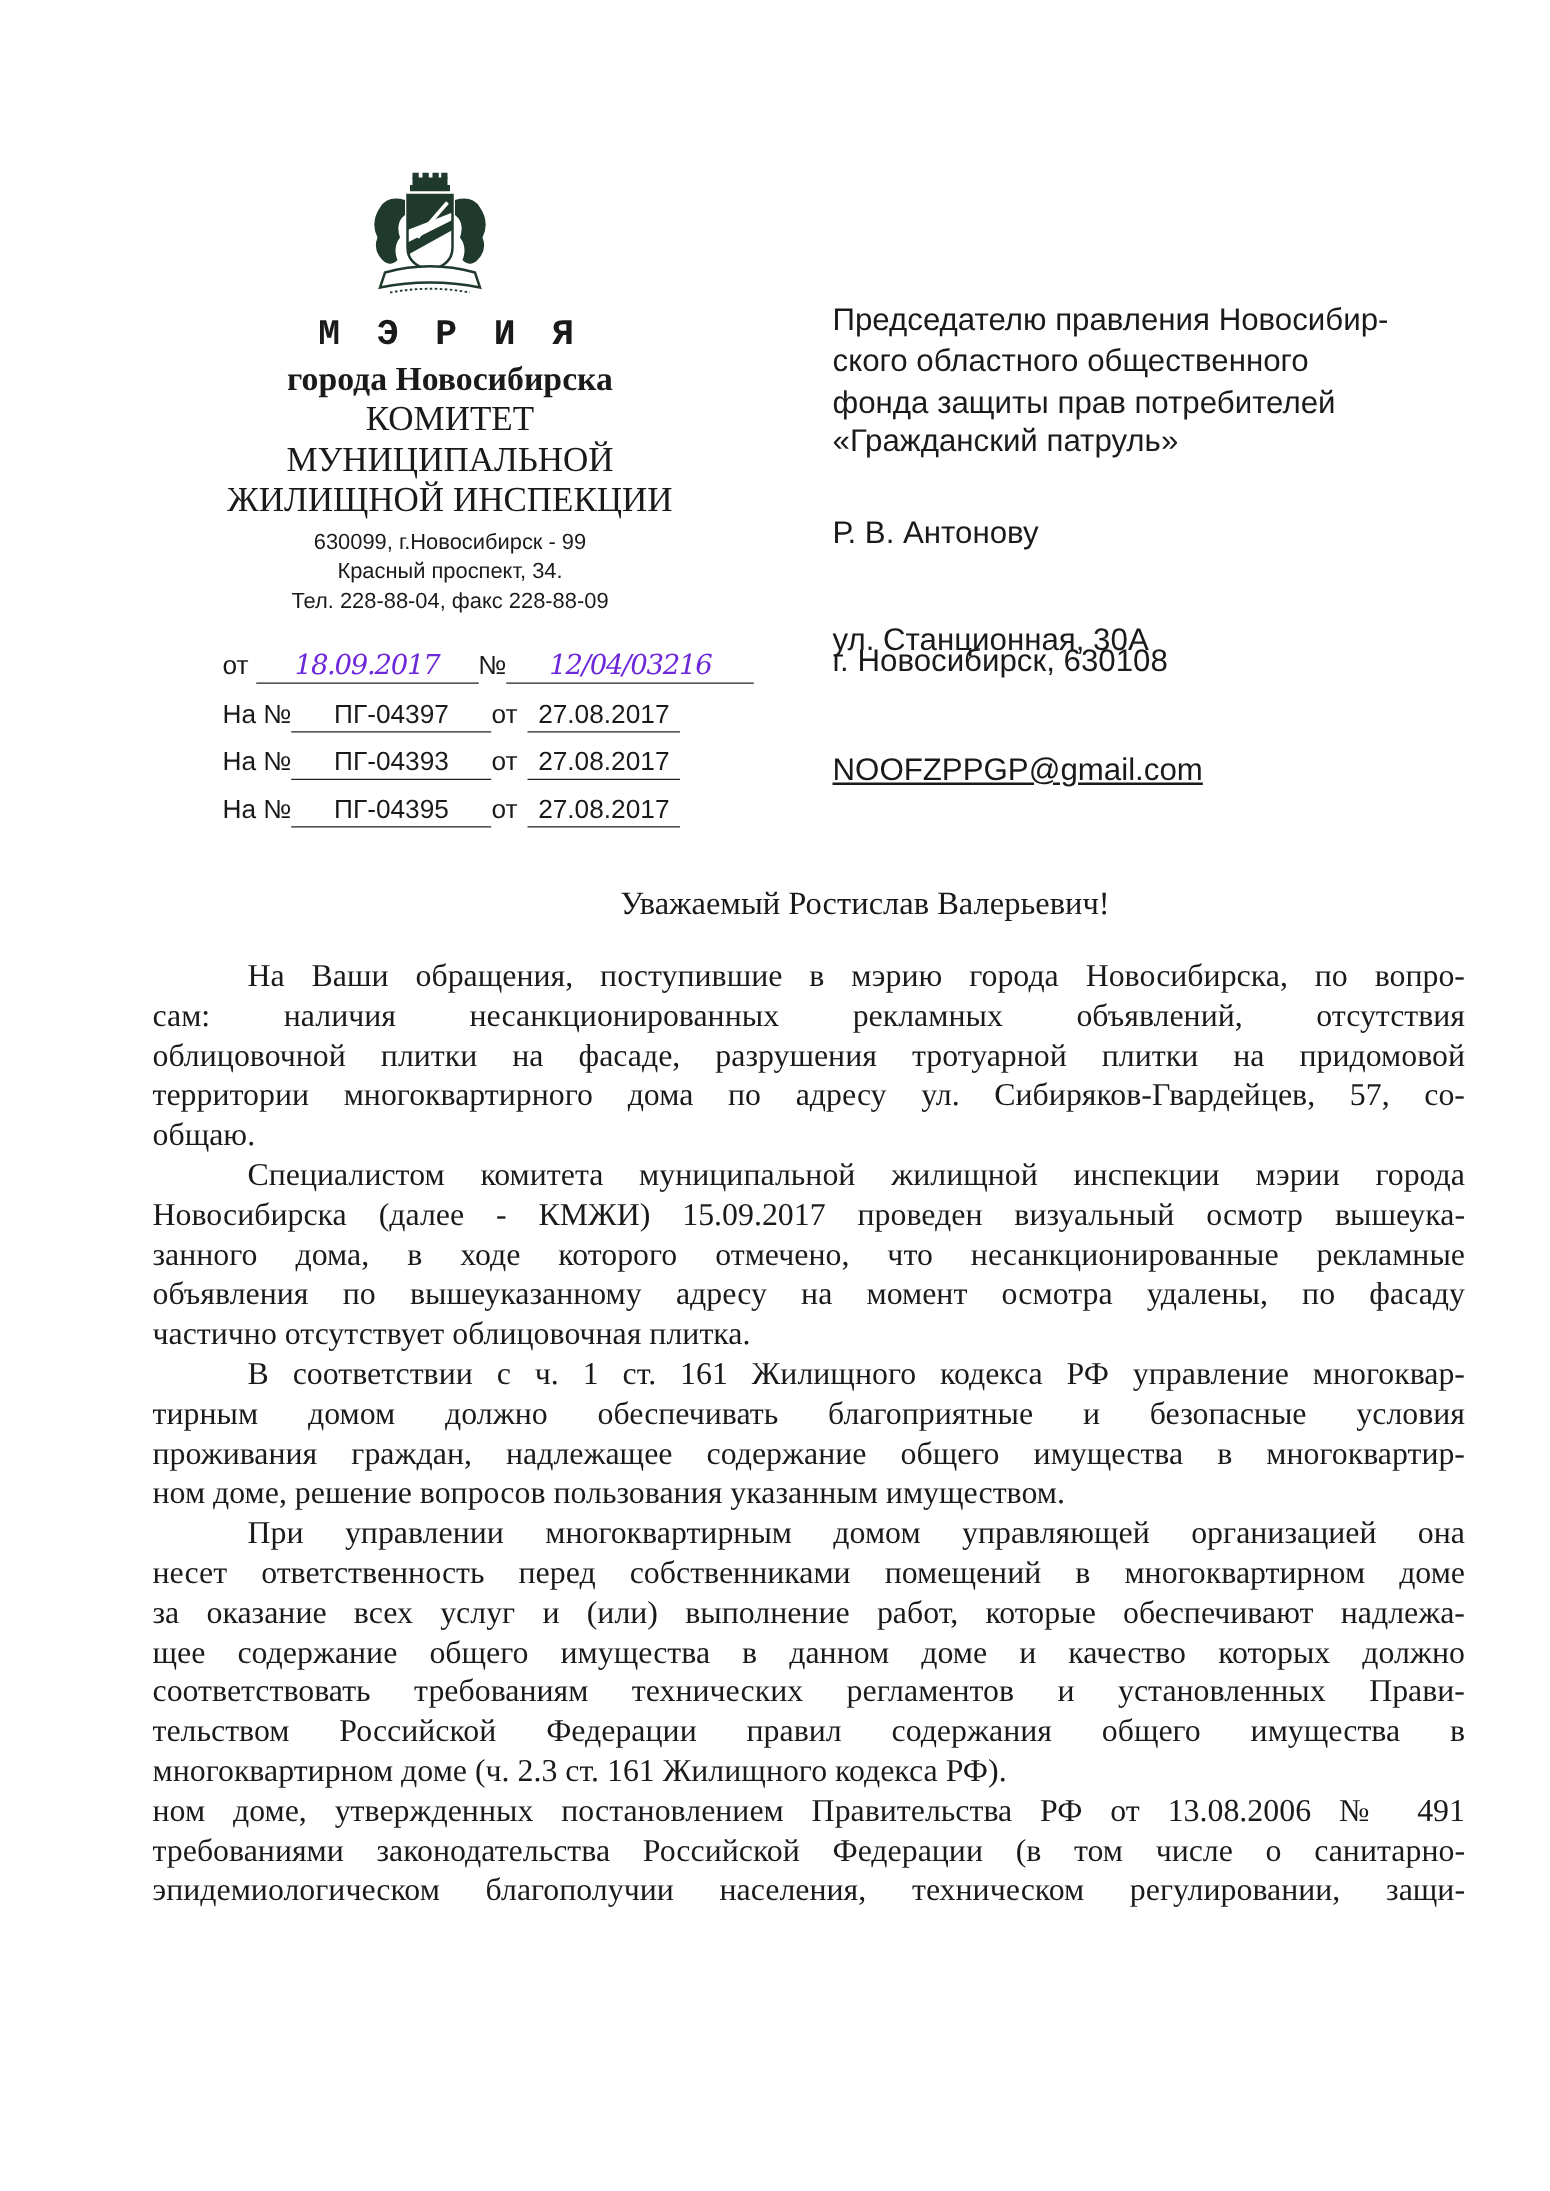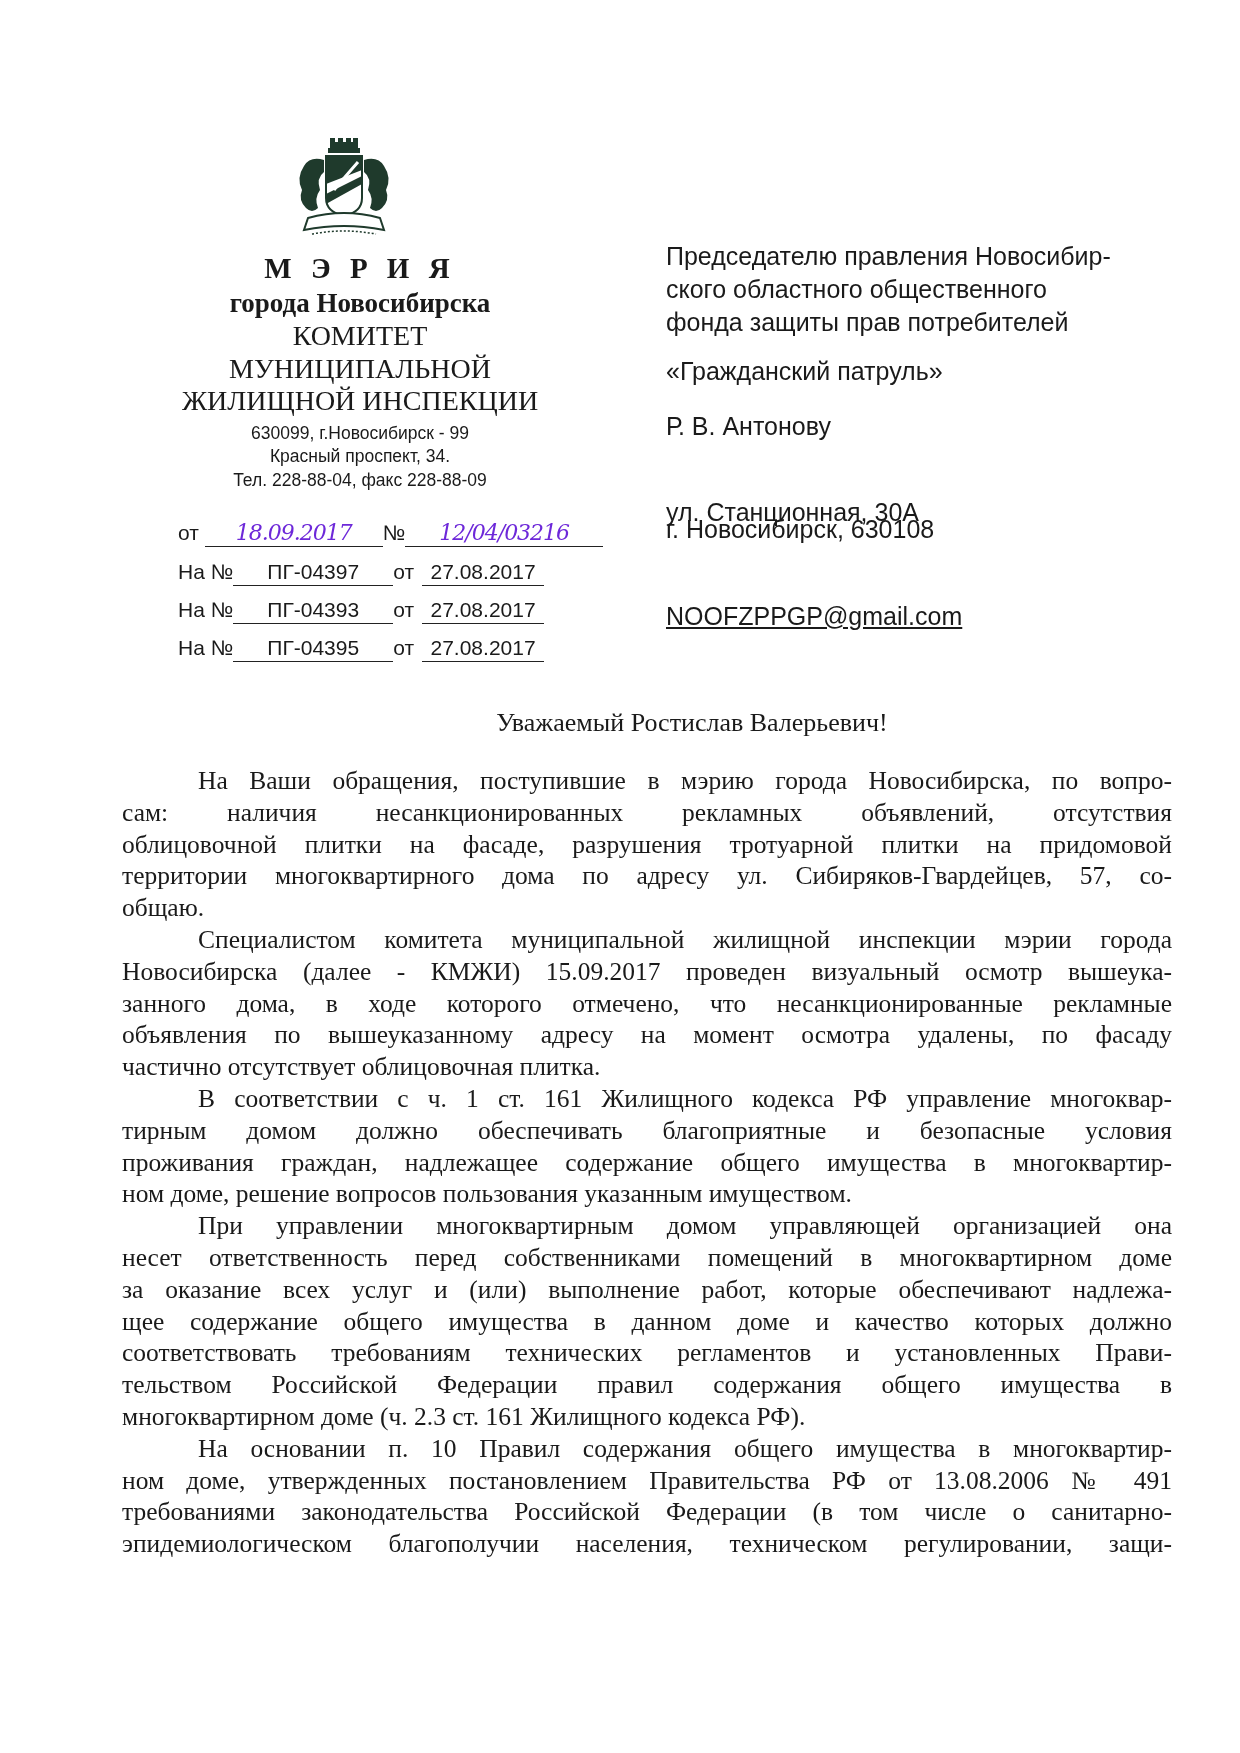--- a/index.html
+++ b/index.html
@@ -6,21 +6,21 @@
     body {
       width: 1240px; height: 1753px; position: relative; overflow: hidden;
       color: #1a1a1a;
       font-family: "Liberation Serif", "DejaVu Serif", serif;
     }
     .abs { position: absolute; }
 
     
     #emblem { left: 288px; top: 138px; width: 112px; height: 104px; }
     .lh { position: absolute; left: 160px; width: 400px; text-align: center; white-space: nowrap; }
-    .lh-mayor { top: 252px; font-family: Liberation Serif, serif; font-weight: bold; font-size: 29px; letter-spacing: 6px; line-height: 32px; }
+    .lh-mayor { top: 252px; font-family: Liberation Mono, monospace; font-weight: bold; font-size: 29px; letter-spacing: 6px; line-height: 32px; }
     .lh-city { top: 287px; font-family: "Liberation Serif", serif; font-weight: bold; font-size: 27px; line-height: 32px; }
     .lh-comm { font-family: "Liberation Serif", serif; font-size: 28px; line-height: 32px; }
     .lh-c1 { top: 320px; }
     .lh-c2 { top: 353px; }
     .lh-c3 { top: 385px; }
     .lh-addr { font-family: "Liberation Sans", sans-serif; font-size: 17.5px; line-height: 24px; }
     .lh-a1 { top: 421px; }
     .lh-a2 { top: 444px; }
     .lh-a3 { top: 468px; }
 
@@ -34,21 +34,21 @@
     .f-date-h { width: 178px; }
     .f-num-h { width: 198px; }
     .f-num { width: 160px; }
     .f-date { width: 122px; margin-left: 8px; }
 
     
     .addr { position: absolute; left: 666px; font-family: Liberation Sans, sans-serif; font-size: 25px; line-height: 33px; white-space: nowrap; }
     .addr-l1 { top: 240px; }
     .addr-l2 { top: 273px; }
     .addr-l3 { top: 306px; }
-    .addr-l4 { top: 355px; }
+    .addr-l4 { top: 337px; }
     .addr-name { top: 410px; }
     .addr-s1 { top: 480px; margin-top: 16px; }
     .addr-s2 { top: 513px; }
     .addr-mail { top: 600px; text-decoration: underline; text-align: center; }
 
     
     #greeting { position: absolute; top: 707px; left: 122px; width: 1140px; text-align: center; font-size: 26px; line-height: 32px; white-space: nowrap; }
 
     
     #body { position: absolute; left: 122px; top: 765px; width: 1050px; }
@@ -145,18 +145,17 @@
     <div class="para">
       <span class="line indent">При управлении многоквартирным домом управляющей организацией она</span>
       <span class="line">несет ответственность перед собственниками помещений в многоквартирном доме</span>
       <span class="line">за оказание всех услуг и (или) выполнение работ, которые обеспечивают надлежа-</span>
       <span class="line">щее содержание общего имущества в данном доме и качество которых должно</span>
       <span class="line">соответствовать требованиям технических регламентов и установленных Прави-</span>
       <span class="line">тельством Российской Федерации правил содержания общего имущества в</span>
       <span class="line last">многоквартирном доме (ч. 2.3 ст. 161 Жилищного кодекса РФ).</span>
     </div>
     <div class="para">
-      <span class="line indent">На основании п. 10 Правил содержания общего имущества в многоквартир-</span>
       <span class="line">ном доме, утвержденных постановлением Правительства РФ от 13.08.2006 № 491</span>
       <span class="line">требованиями законодательства Российской Федерации (в том числе о санитарно-</span>
       <span class="line">эпидемиологическом благополучии населения, техническом регулировании, защи-</span>
     </div>
   </div>
 
 </body></html>

